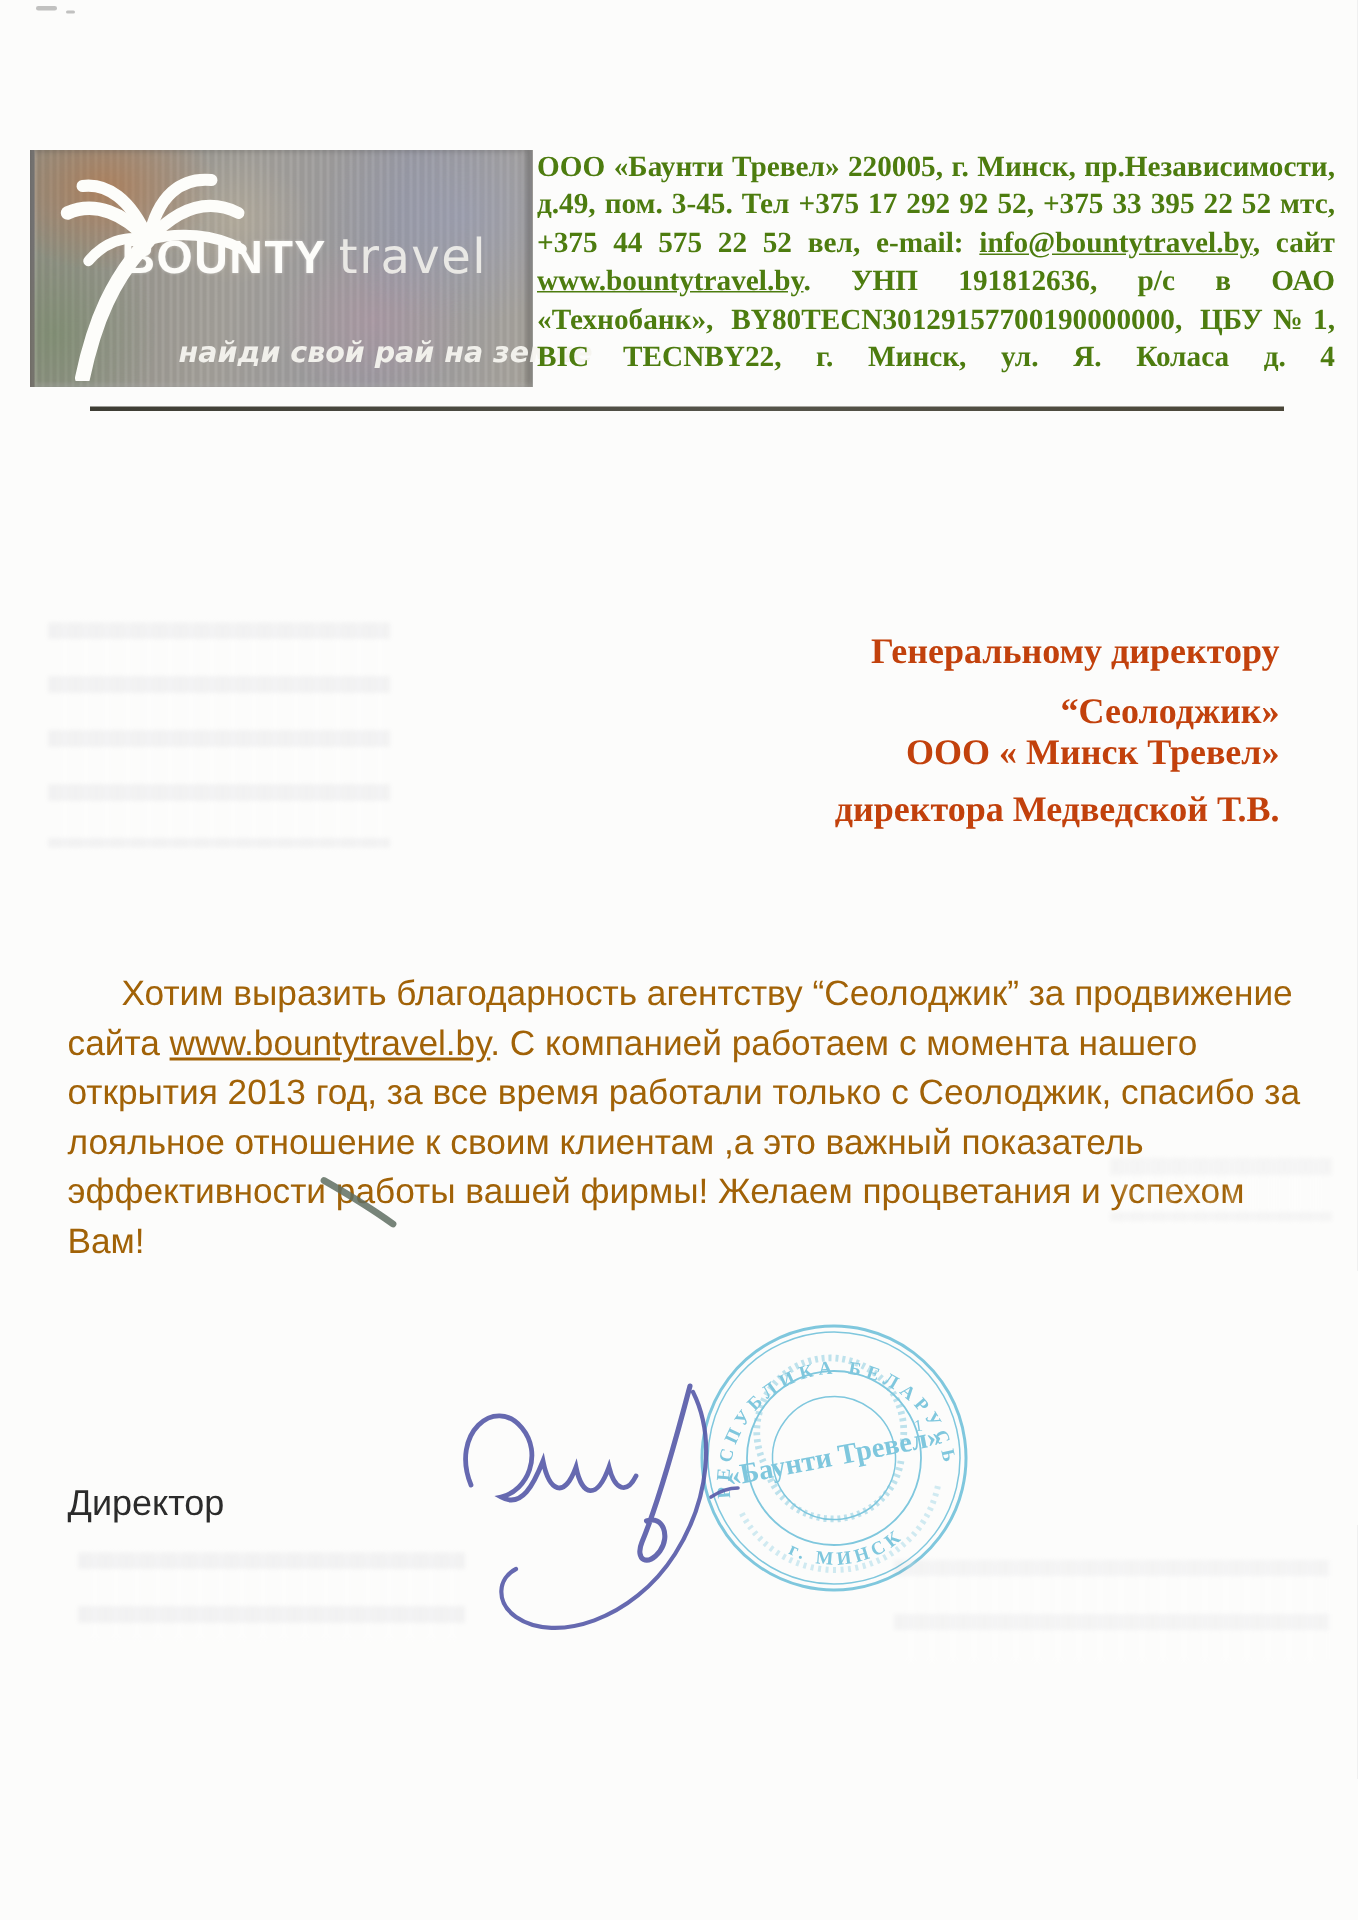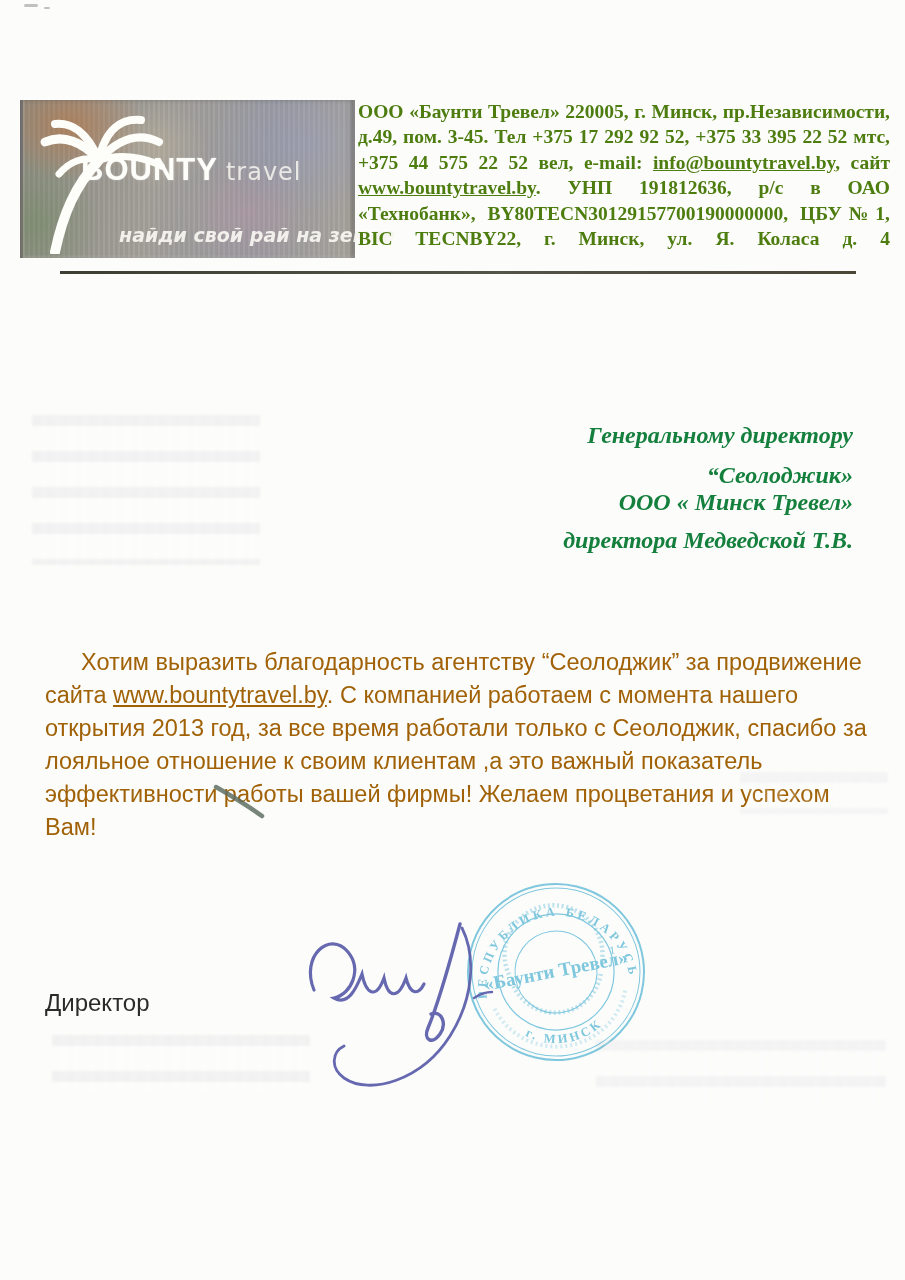--- a/index.html
+++ b/index.html
@@ -22,21 +22,21 @@
     border-left:3px solid rgba(50,48,44,.45);
     box-shadow: inset -4px 0 4px rgba(50,50,50,.35), inset 0 -2px 3px rgba(255,255,255,.25);
   }
   .palm{position:absolute;left:2px;top:2px;}
   .logo-line{position:absolute;left:58px;top:52px;white-space:nowrap;}
   .bounty{
     font-family:Liberation Sans, sans-serif;font-weight:bold;font-size:31px;color:#fdfdfa;
     letter-spacing:1px;text-shadow:0 0 2px rgba(255,255,255,.4);
   }
   .travel{
-    font-family:"DejaVu Sans",sans-serif;font-size:24px;color:#f4f3ee;opacity:.88;
+    font-family:"DejaVu Sans",sans-serif;font-size:32px;color:#f4f3ee;opacity:.88;
     margin-left:8px;letter-spacing:1px;
   }
   .tagline{
     position:absolute;left:96px;top:124px;width:236px;text-align:center;
     font-family:"DejaVu Sans",sans-serif;font-style:italic;font-weight:bold;
     font-size:19px;color:#f6f5f0;opacity:.95;white-space:nowrap;
   }
   .header-text{
     position:absolute;left:358px;top:99px;width:532px;
     font-family:"Liberation Serif",serif;font-weight:bold;
@@ -45,22 +45,22 @@
   }
   .u{text-decoration:underline;}
   .rule{position:absolute;left:60px;top:271px;width:796px;height:2.5px;
     background:linear-gradient(90deg,#3e3d34,#55544a 55%,#4a4638);}
   
   .refs{position:absolute;left:48px;top:302px;font-size:19px;color:#474440;letter-spacing:.3px;}
   .refs .date{margin-top:22px;}
   
   .addressee{
     position:absolute;right:52px;top:422px;text-align:right;
-    font-family:"Liberation Serif",serif;font-weight:bold;font-style:italic;
-    font-size:24px;color:#15803d;line-height:27px;
+    font-family:"Liberation Serif",serif;font-weight:bold;
+    font-size:24px;color:#c2410c;line-height:27px;
   }
   .addressee .l2{margin-top:13px;}
   .addressee .l4{margin-top:11px;}
   
   .body-par{
     position:absolute;left:45px;top:646px;width:822px;
     font-size:23.5px;line-height:33px;color:#a16207;
     text-indent:36px;
   }
   

